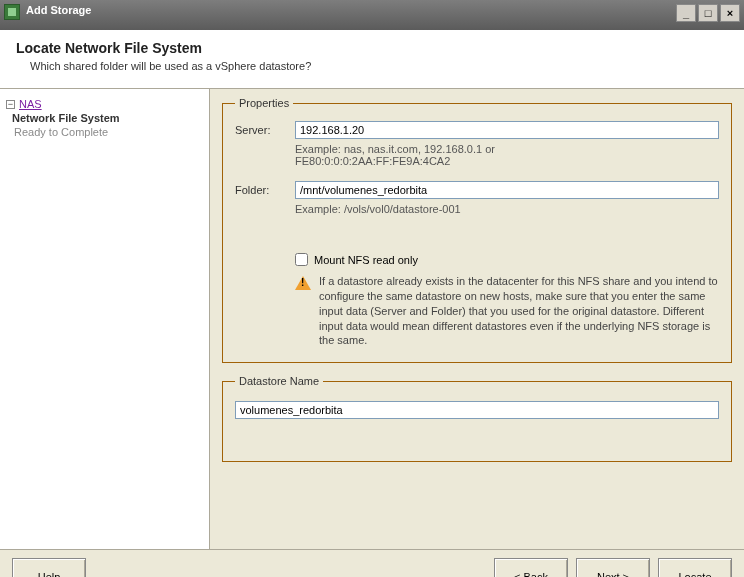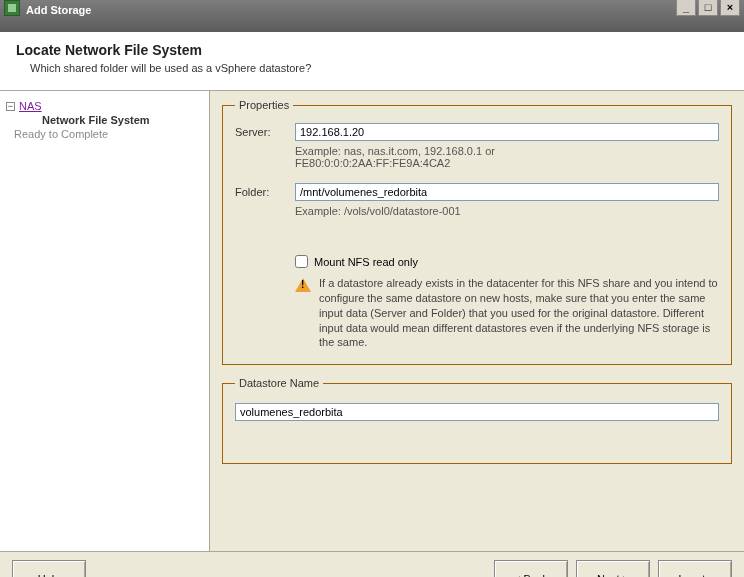--- a/index.html
+++ b/index.html
@@ -7,24 +7,24 @@
     margin: 0;
     font-family: Tahoma, Arial, sans-serif;
     font-size: 11px;
     background: #ece9d8;
     width: 744px;
     height: 577px;
     overflow: hidden;
   }
   .titlebar {
     background: linear-gradient(to bottom, #7d7d7d, #5b5b5b);
-    height: 20px;
+    height: 30px;
     display: flex;
-    align-items: flex-end;
-    padding: 16px 4px;
+    align-items: flex-start;
+    padding: 4px 4px;
     color: #fff;
     font-weight: bold;
   }
   .titlebar .icon {
     width: 16px; height: 16px;
     background: #3a7a3a;
     border: 1px solid #2a5a2a;
     margin-right: 6px;
     position: relative;
   }
@@ -67,21 +67,21 @@
   .tree-toggle {
     width: 9px; height: 9px;
     border: 1px solid #888;
     display: flex; align-items: center; justify-content: center;
     font-size: 9px; line-height: 7px;
     cursor: pointer;
     color: #444;
     background: #fff;
   }
   .tree-link { color: #7b1fa2; text-decoration: underline; cursor: pointer; }
-  .tree-item-bold { font-weight: bold; color: #333; margin-left: 36px; padding: 1px 0;}
+  .tree-item-bold { font-weight: bold; color: #333; margin-left: 6px; padding: 1px 0;}
   .tree-item-gray { color: #8a8a8a; margin-left: 8px; padding: 1px 0;}
   .content {
     flex: 1;
     background: #ece9d8;
     padding: 8px 12px 8px 12px;
   }
   fieldset {
     border: 1px solid #a16207;
     margin: 0 0 12px 0;
     padding: 12px 12px 14px 12px;

